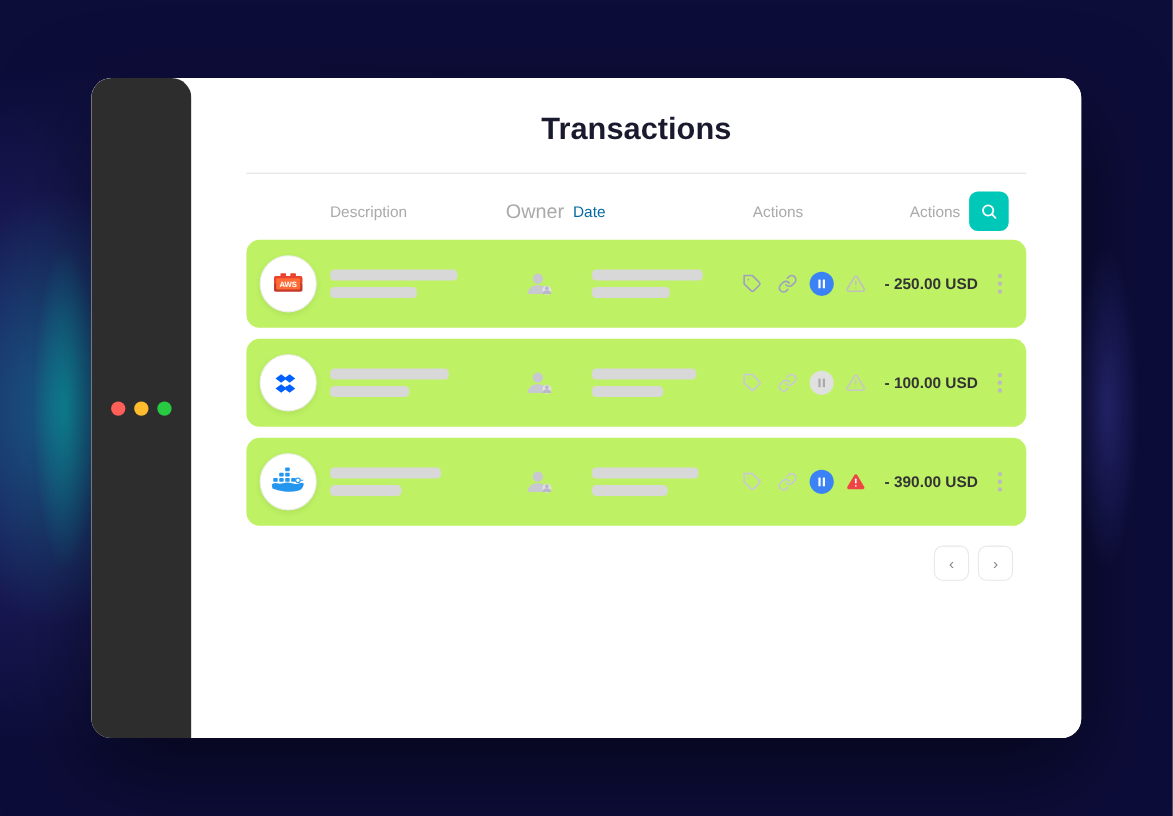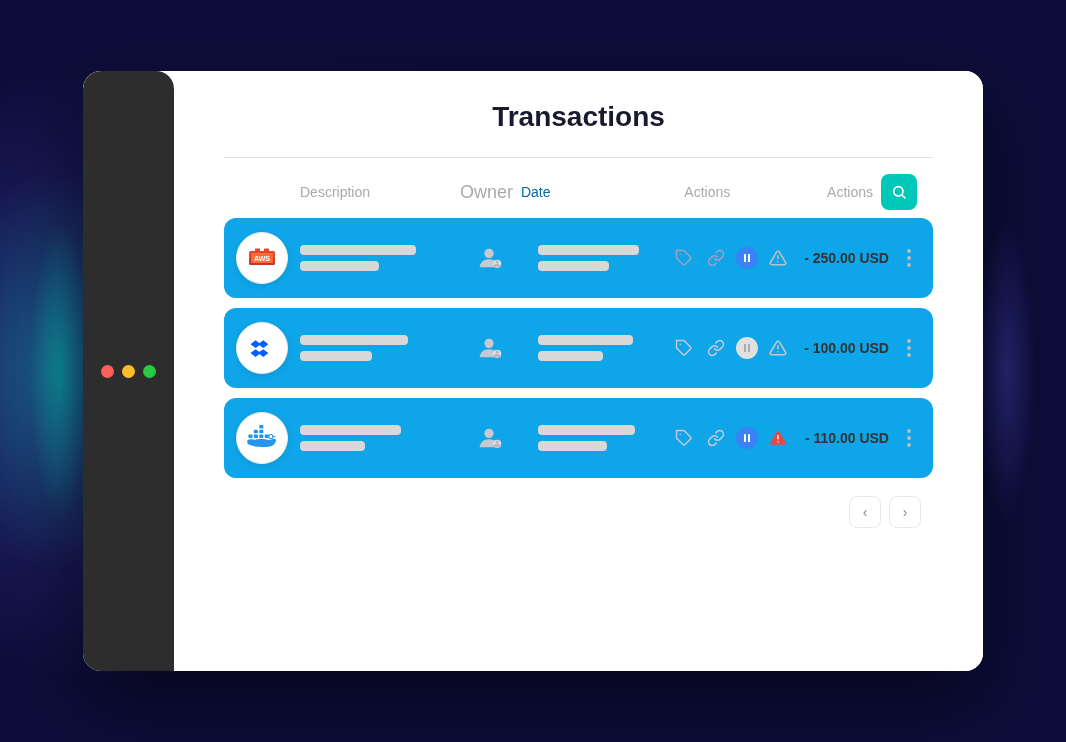--- a/index.html
+++ b/index.html
@@ -150,21 +150,21 @@
       justify-content: center;
       color: white;
       font-size: 16px;
     }
 
     
     .transaction-row {
       display: flex;
       align-items: center;
       padding: 14px 12px;
-      background: #0ea5e9;
+      background: #bef264;
       border-radius: 12px;
       margin-bottom: 10px;
     }
 
     .tx-icon {
       width: 52px;
       height: 52px;
       border-radius: 50%;
       background: #fff;
       border: 1px solid #eee;
@@ -496,21 +496,21 @@
           </svg>
         </span>
         <span class="action-icon ai-warn-red">
           <svg width="18" height="18" viewBox="0 0 24 24" fill="#ef4444" stroke="none" stroke-linecap="round" stroke-linejoin="round">
             <path d="M10.29 3.86L1.82 18a2 2 0 0 0 1.71 3h16.94a2 2 0 0 0 1.71-3L13.71 3.86a2 2 0 0 0-3.42 0z"></path>
             <line x1="12" y1="9" x2="12" y2="13" stroke="white" stroke-width="2"></line>
             <circle cx="12" cy="17" r="1" fill="white"></circle>
           </svg>
         </span>
       </div>
-      <div class="amount-cell">- 110.00 USD</div>
+      <div class="amount-cell">- 390.00 USD</div>
       <div class="more-btn">
         <div class="more-dot"></div>
         <div class="more-dot"></div>
         <div class="more-dot"></div>
       </div>
     </div>
 
     <div class="pagination">
       <button class="page-btn">‹</button>
       <button class="page-btn">›</button>

